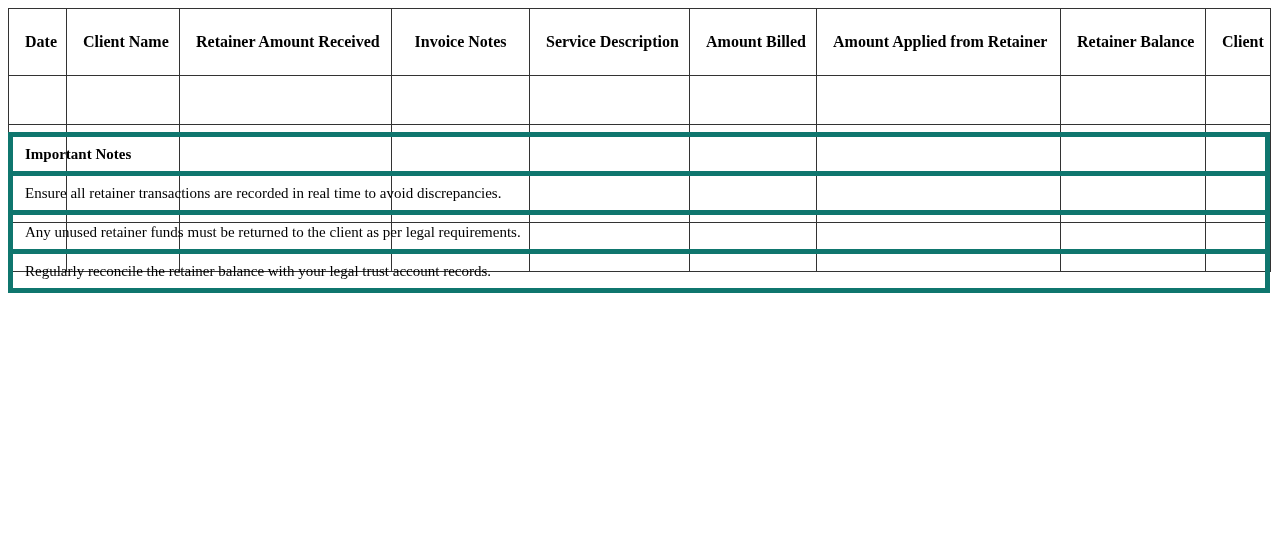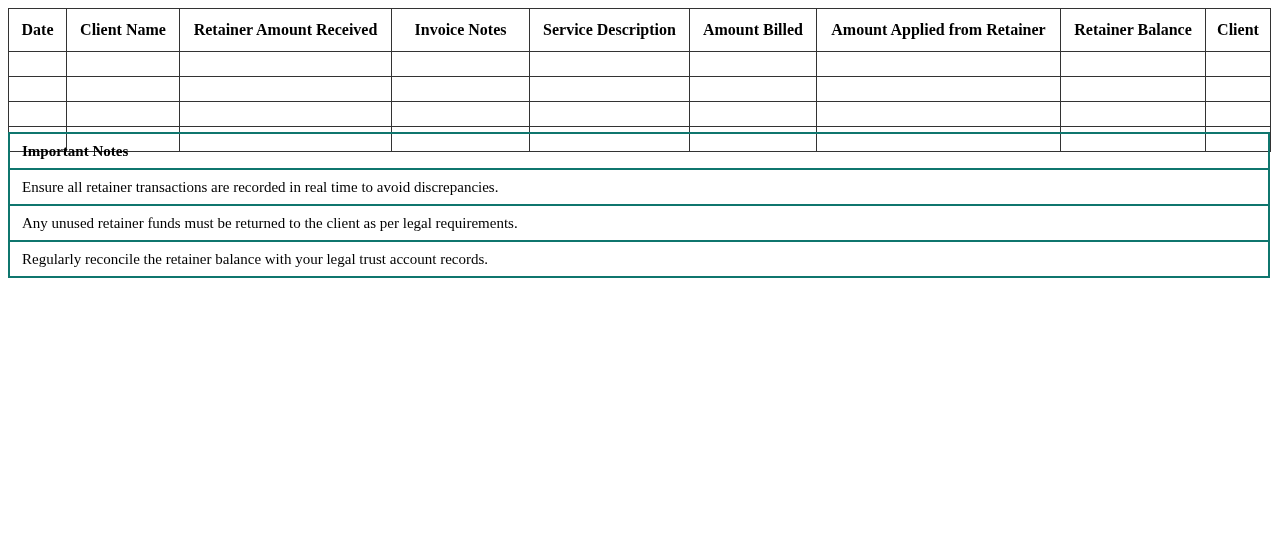--- a/index.html
+++ b/index.html
@@ -10,36 +10,36 @@
     position: relative;
   }
   table { border-collapse: collapse; }
   .tracker {
     position: absolute; left: 8px; top: 8px;
     width: 1262px;
     table-layout: fixed;
   }
   .tracker th, .tracker td {
     border: 1px solid #333;
-    padding: 4px;
+    padding: 16px;
   }
   .tracker th {
     font-weight: bold;
     font-size: 16px;
     height: 34px;
     text-align: center;
     white-space: nowrap;
   }
   .tracker td { height: 16px; }
   .notes {
     position: absolute; left: 8px; top: 132px;
     width: 1262px;
   }
   .notes td {
-    border: 2px solid #0f766e;
+    border: 5px solid #0f766e;
     padding: 0 12px;
     height: 34px;
     font-size: 15px;
     text-align: left;
   }
   .notes td.head { font-weight: bold; }
 </style>
 </head>
 <body>
 

